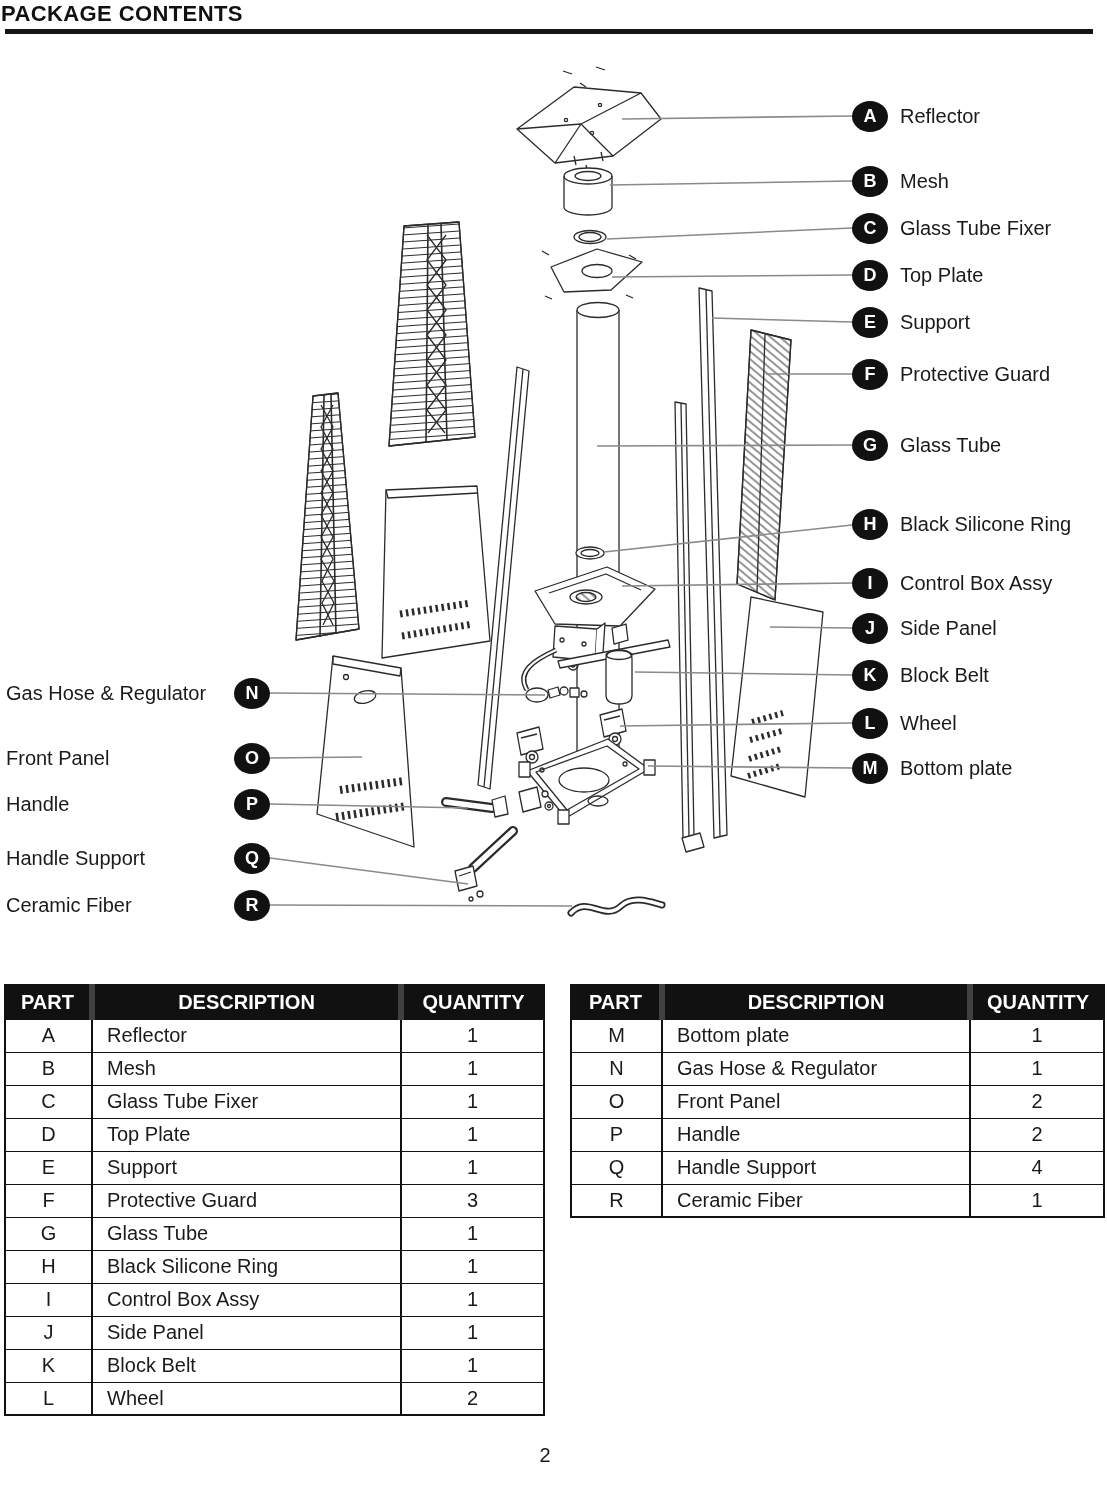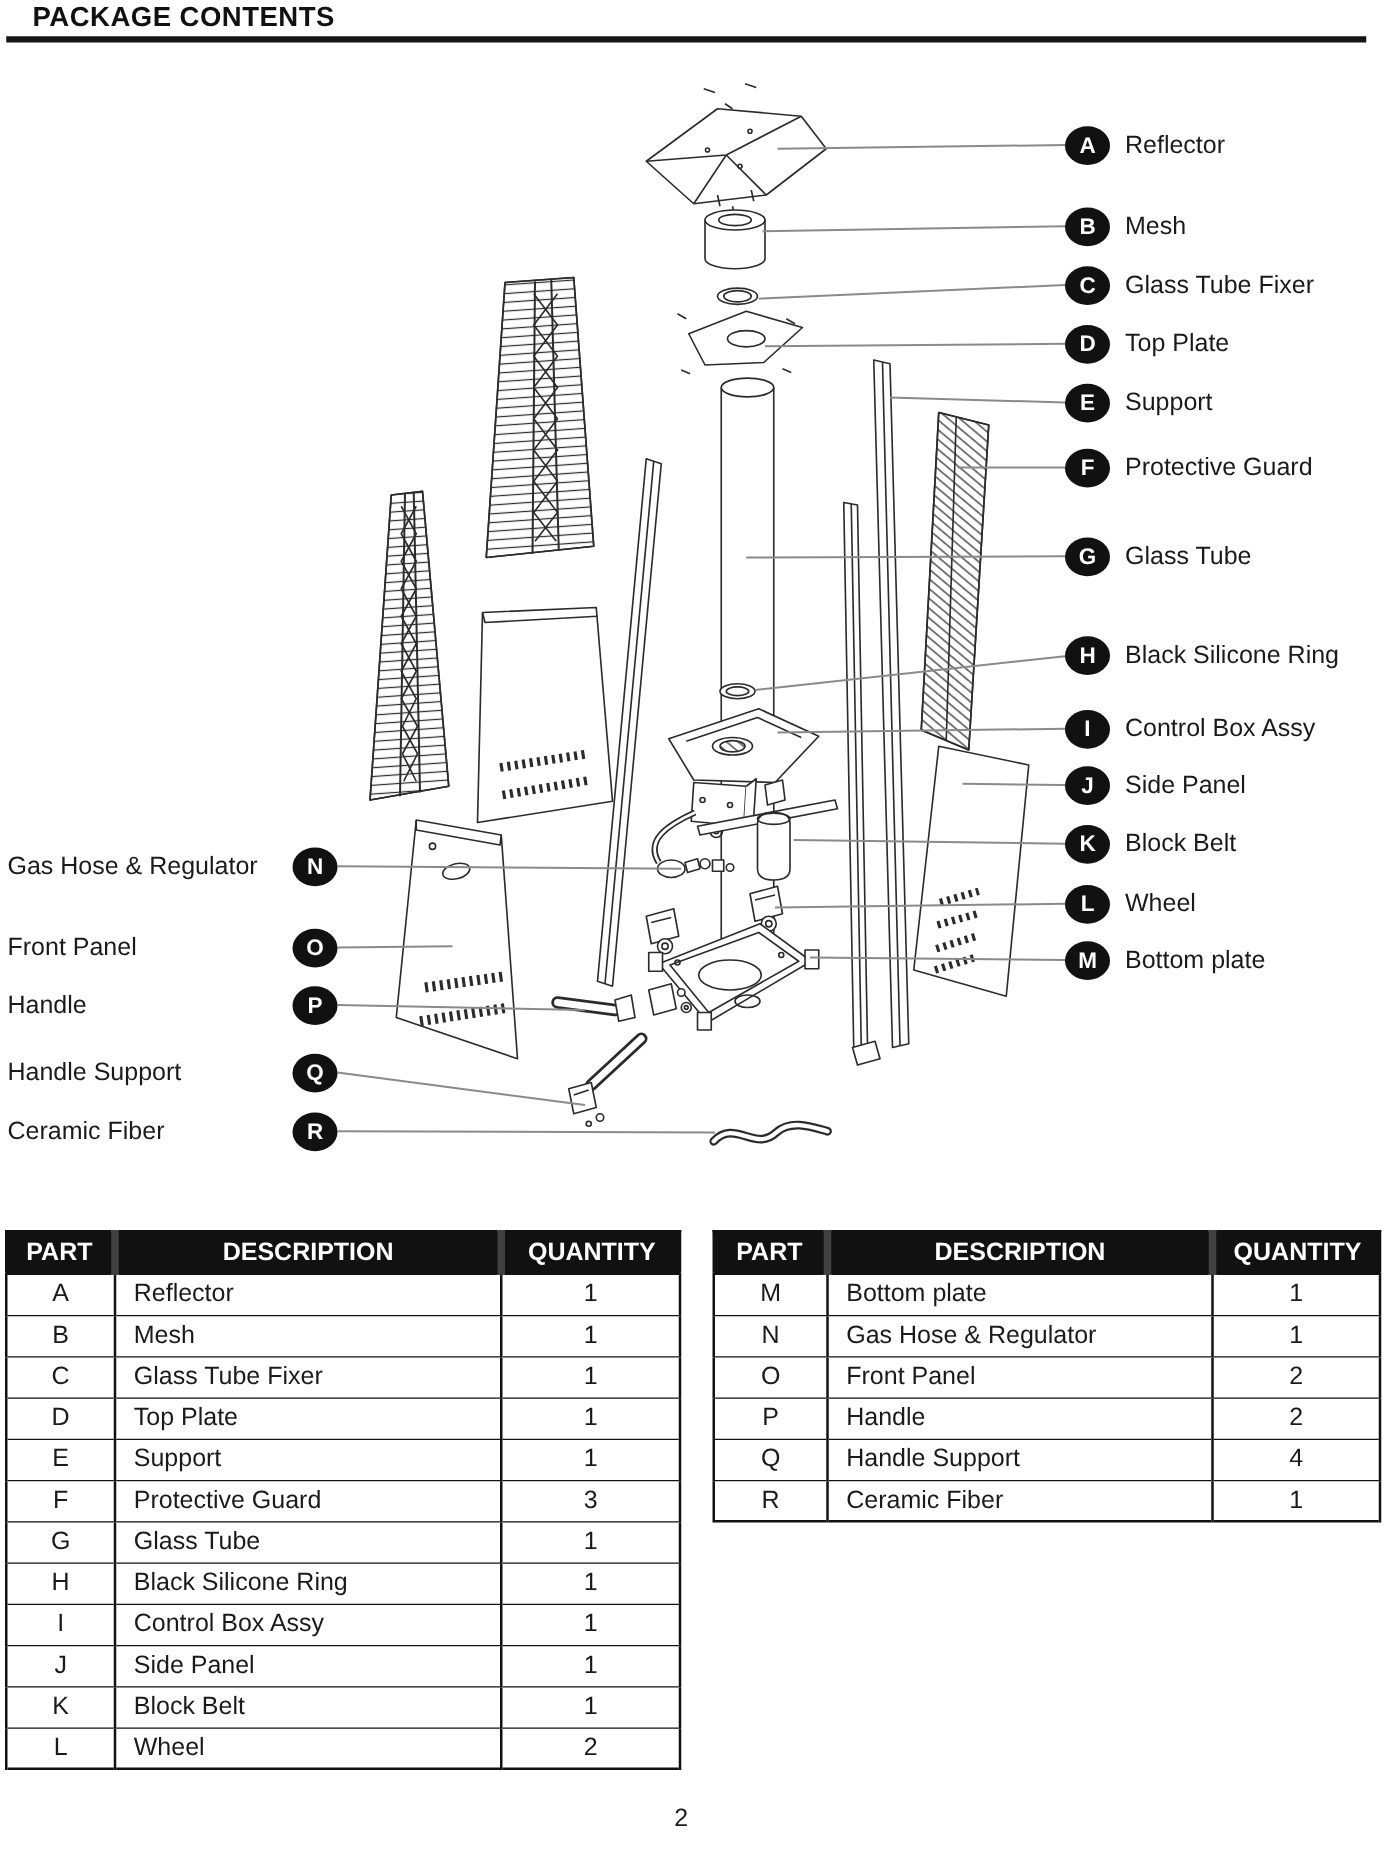--- a/index.html
+++ b/index.html
@@ -1,20 +1,20 @@
 <!DOCTYPE html>
 <html><head>
 <meta charset="utf-8">
 <style>
   * { margin:0; padding:0; box-sizing:border-box; }
   html,body { background:#fff; }
   body { font-family:"Liberation Sans", sans-serif; color:#1a1a1a; }
   .page { position:relative; width:1107px; height:1492px; background:#fff; overflow:hidden; }
 
-  .title { position:absolute; left:26px; top:1px; font-size:22px; font-weight:bold; letter-spacing:0.4px; color:#111; }
+  .title { position:absolute; left:1px; top:1px; font-size:22px; font-weight:bold; letter-spacing:0.4px; color:#111; }
   .title-rule { position:absolute; left:5px; top:29px; width:1088px; height:5px; background:#151515; }
 
   .diagram-svg { position:absolute; left:0; top:50px; }
 
   .callout { position:absolute; height:31px; }
   .badge { position:absolute; top:0; width:36px; height:31px; background:#111; border-radius:50%;
            color:#fff; font-weight:bold; font-size:18px; display:flex; align-items:center; justify-content:center; }
   .callout-label { position:absolute; top:0; font-size:20px; color:#1a1a1a; white-space:nowrap; line-height:31px; }
   .callout-right { left:852px; }
   .callout-right .badge { left:0; }

